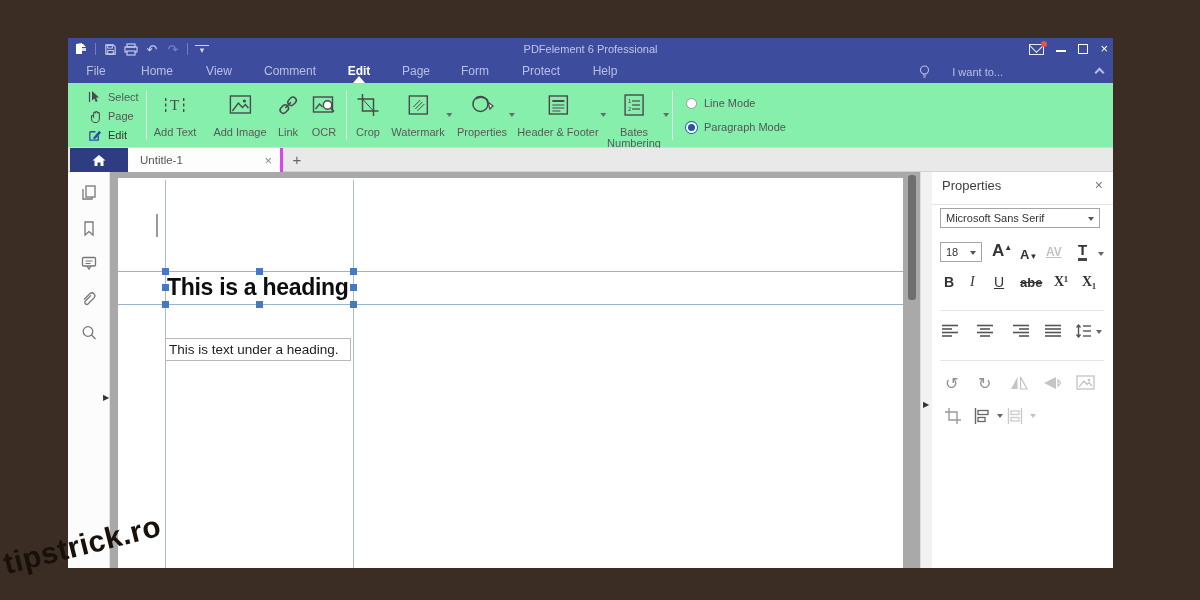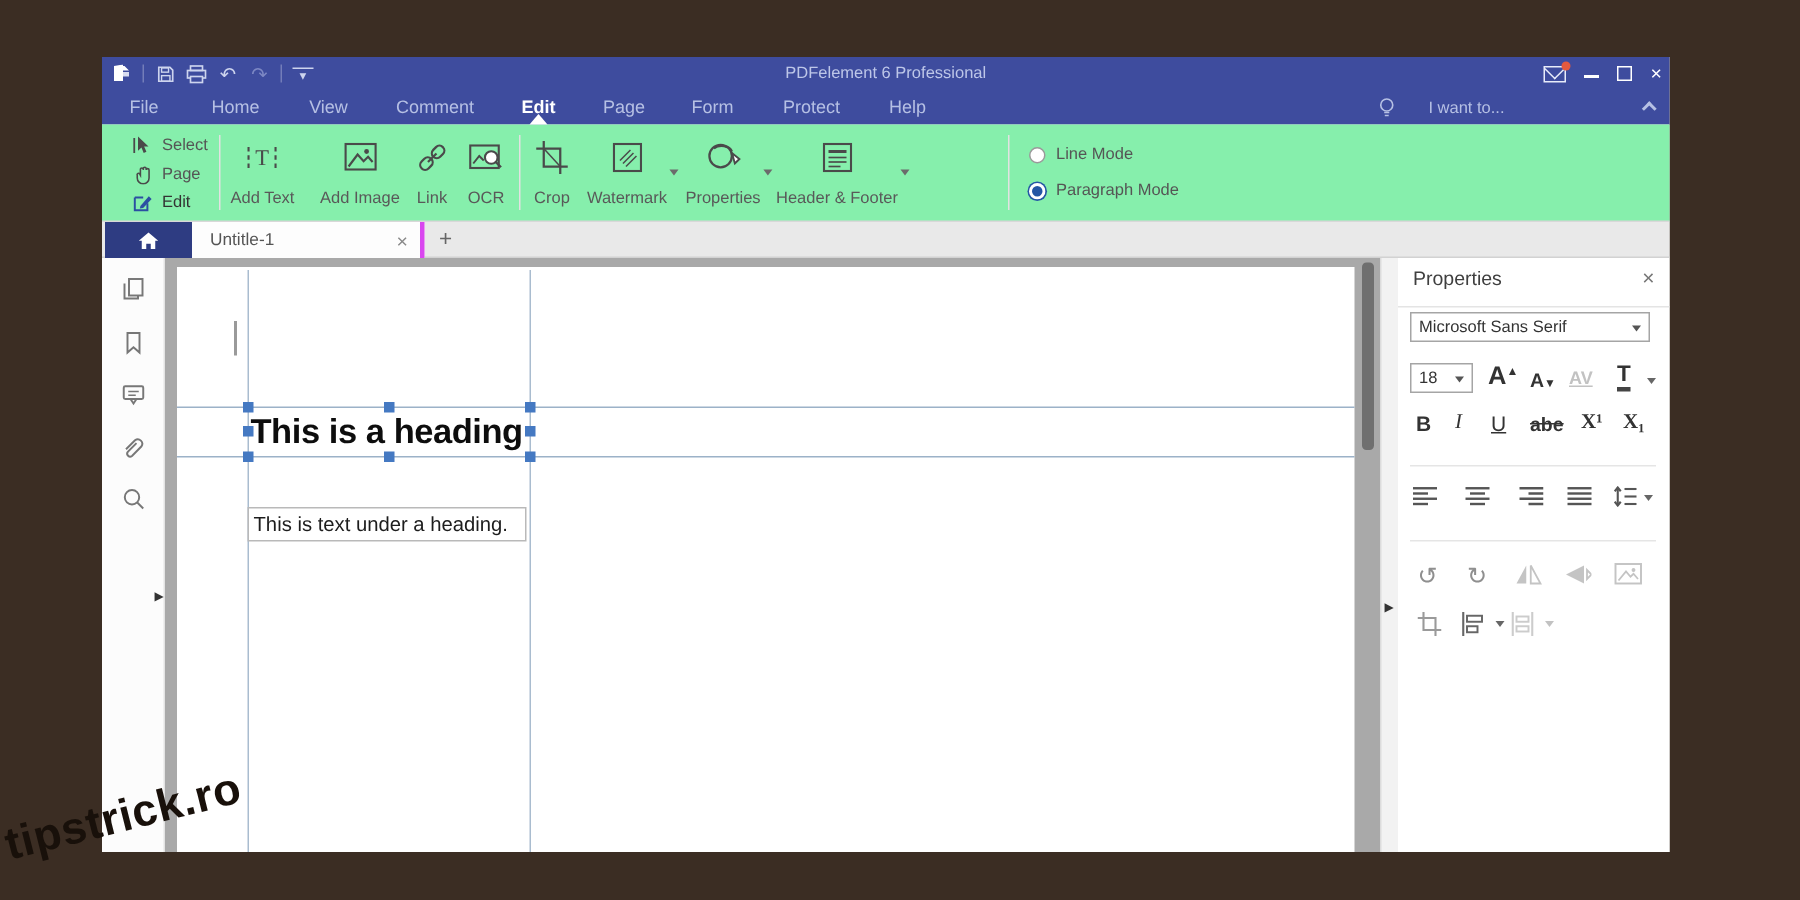--- a/index.html
+++ b/index.html
@@ -285,20 +285,35 @@
             <line x1="7" y1="9" x2="19" y2="9" stroke="#4a4a4a" stroke-width="2"></line>
             <line x1="7" y1="13" x2="19" y2="13" stroke="#4a4a4a" stroke-width="1.1"></line>
             <line x1="7" y1="16" x2="19" y2="16" stroke="#4a4a4a" stroke-width="1.1"></line>
             <line x1="7" y1="19" x2="15" y2="19" stroke="#4a4a4a" stroke-width="1.1"></line>
           </svg>
           <span class="dd"></span>
         </div>
       <div class="rlabel">Header &amp; Footer</div>
     </div>
 
+    <div class="rbtn" style="left:566px">
+      <div class="ricon">
+          <svg width="26" height="26" viewBox="0 0 26 26">
+            <rect x="4" y="3" width="18" height="20" fill="none" stroke="#4a4a4a" stroke-width="1.4"></rect>
+            <text x="7" y="11" font-size="6" fill="#4a4a4a" font-family="Liberation Sans, sans-serif">1</text>
+            <text x="7" y="19" font-size="6" fill="#4a4a4a" font-family="Liberation Sans, sans-serif">2</text>
+            <line x1="11" y1="9" x2="19" y2="9" stroke="#4a4a4a" stroke-width="1.2"></line>
+            <line x1="11" y1="13" x2="19" y2="13" stroke="#4a4a4a" stroke-width="1.2"></line>
+            <line x1="11" y1="17" x2="19" y2="17" stroke="#4a4a4a" stroke-width="1.2"></line>
+          </svg>
+          <span class="dd"></span>
+        </div>
+      <div class="rlabel">Bates
+Numbering</div>
+    </div>
 
     <div class="modes">
       <div class="mode">
         <span class="radio"></span>
         <span>Line Mode</span>
       </div>
       <div class="mode">
         <span class="radio sel"></span>
         <span>Paragraph Mode</span>
       </div>

